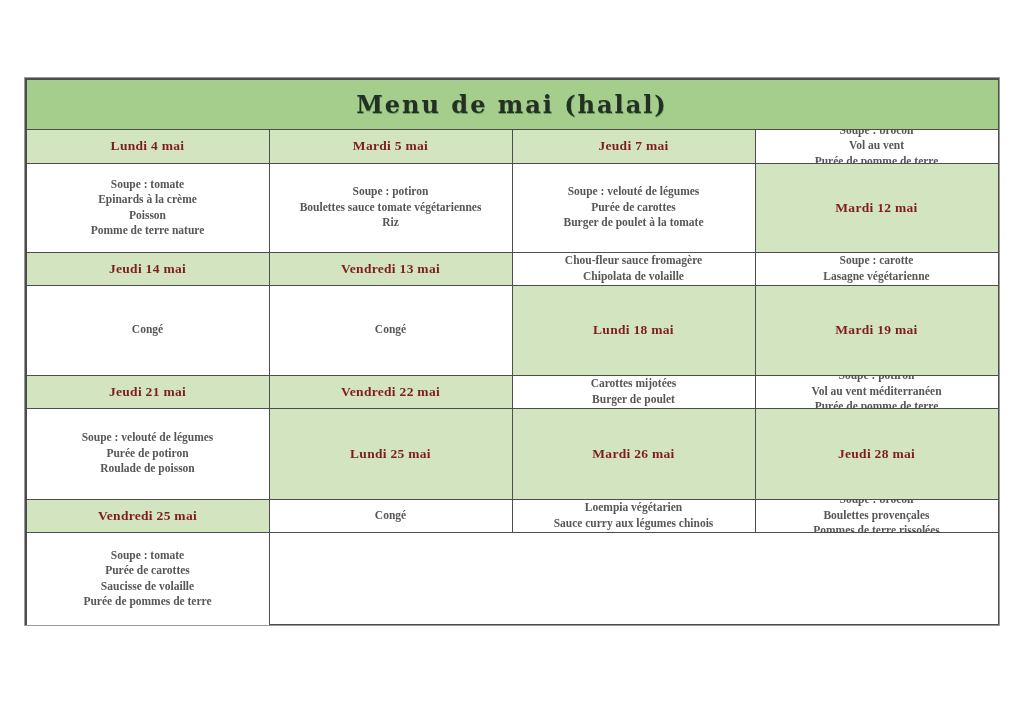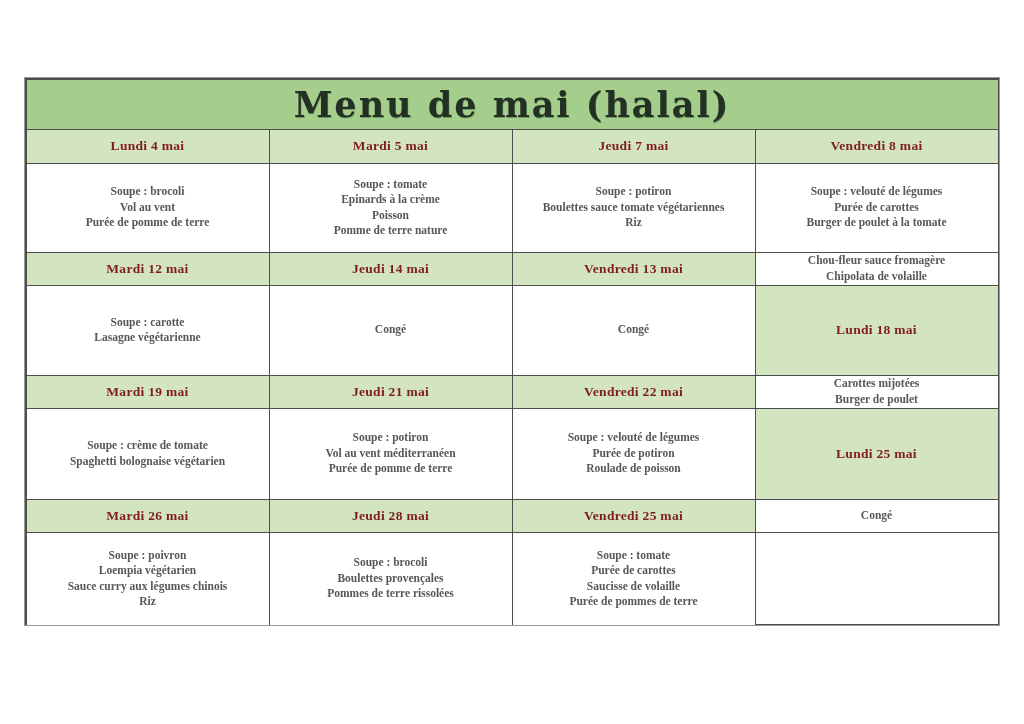--- a/index.html
+++ b/index.html
@@ -35,21 +35,21 @@
     justify-content: center;
     text-align: center;
     box-sizing: border-box;
     overflow: hidden;
   }
   .title-cell {
     grid-column: 1 / -1;
     background: #a5cd8c;
     color: #233023;
     font-family: "DejaVu Serif", "Liberation Serif", serif;
-    font-size: 35px;
+    font-size: 24px;
     font-weight: bold;
     letter-spacing: 2px;
     text-shadow: 0.5px 0.5px 0 #6f9a62;
   }
   .date-cell {
     background: #d2e5c0;
     color: #7f1d1d;
     font-size: 13.5px;
     font-weight: bold;
     letter-spacing: 0.3px;
@@ -68,21 +68,20 @@
 <body>
 
 <div class="page">
   <div class="menu-table">
 
     <div class="cell title-cell">Menu de mai (halal)</div>
 
     <div class="cell date-cell">Lundi 4 mai</div>
     <div class="cell date-cell">Mardi 5 mai</div>
     <div class="cell date-cell">Jeudi 7 mai</div>
-    <div class="cell date-cell">Vendredi 8 mai</div>
     <div class="cell menu-cell">Soupe : brocoli
 Vol au vent
 Purée de pomme de terre</div>
     <div class="cell menu-cell">Soupe : tomate
 Epinards à la crème
 Poisson
 Pomme de terre nature</div>
     <div class="cell menu-cell">Soupe : potiron
 Boulettes sauce tomate végétariennes
 Riz</div>
@@ -103,22 +102,20 @@
     <div class="cell menu-cell">Congé</div>
 
     <div class="cell date-cell">Lundi 18 mai</div>
     <div class="cell date-cell">Mardi 19 mai</div>
     <div class="cell date-cell">Jeudi 21 mai</div>
     <div class="cell date-cell">Vendredi 22 mai</div>
     <div class="cell menu-cell">Soupe : chou-fleur
 Carottes mijotées
 Burger de poulet
 Pomme de terre nature</div>
-    <div class="cell menu-cell">Soupe : crème de tomate
-Spaghetti bolognaise végétarien</div>
     <div class="cell menu-cell">Soupe : potiron
 Vol au vent méditerranéen
 Purée de pomme de terre</div>
     <div class="cell menu-cell">Soupe : velouté de légumes
 Purée de potiron
 Roulade de poisson</div>
 
     <div class="cell date-cell">Lundi 25 mai</div>
     <div class="cell date-cell">Mardi 26 mai</div>
     <div class="cell date-cell">Jeudi 28 mai</div>

